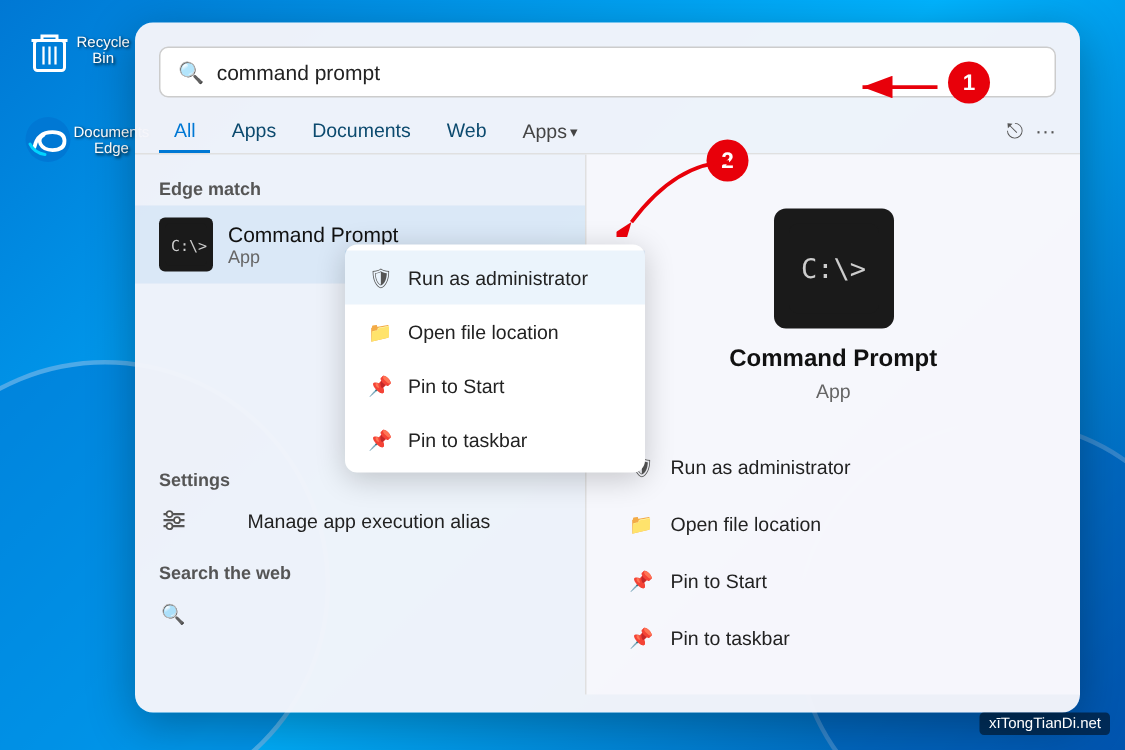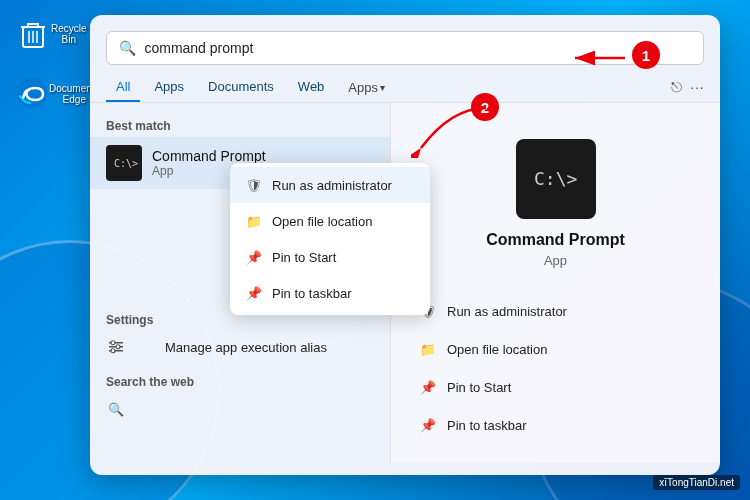--- a/index.html
+++ b/index.html
@@ -444,21 +444,21 @@
     <div class="nav-right-icons">
       <span style="cursor:pointer; font-size:14px; color:#555;">⎋</span>
       <span style="cursor:pointer; font-size:14px; color:#555;">···</span>
     </div>
   </div>
 
   <div class="main-content">
 
     <div class="left-panel">
 
-      <div class="section-label">Best match</div>
+      <div class="section-label">Edge match</div>
       <div class="best-match-item">
         <div class="app-icon-cmd">
           <svg width="28" height="28" viewBox="0 0 28 28">
             <rect width="28" height="28" rx="3" fill="#1a1a1a"></rect>
             <text x="4" y="18" font-family="monospace" font-size="10" fill="#cccccc">C:\&gt;</text>
           </svg>
         </div>
         <div>
           <div class="app-info-name">Command Prompt</div>
           <div class="app-info-type">App</div>

